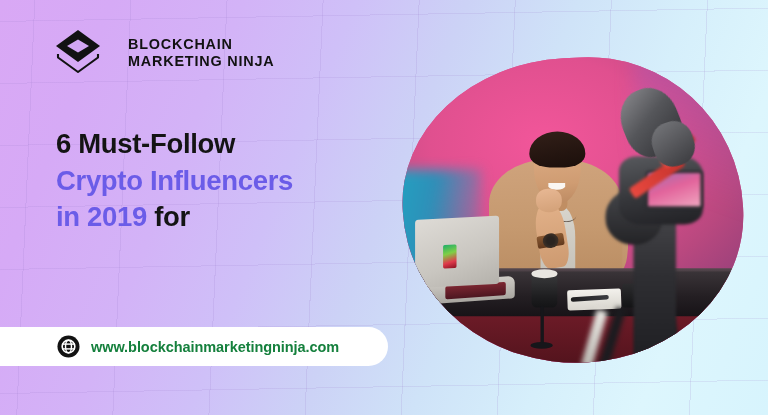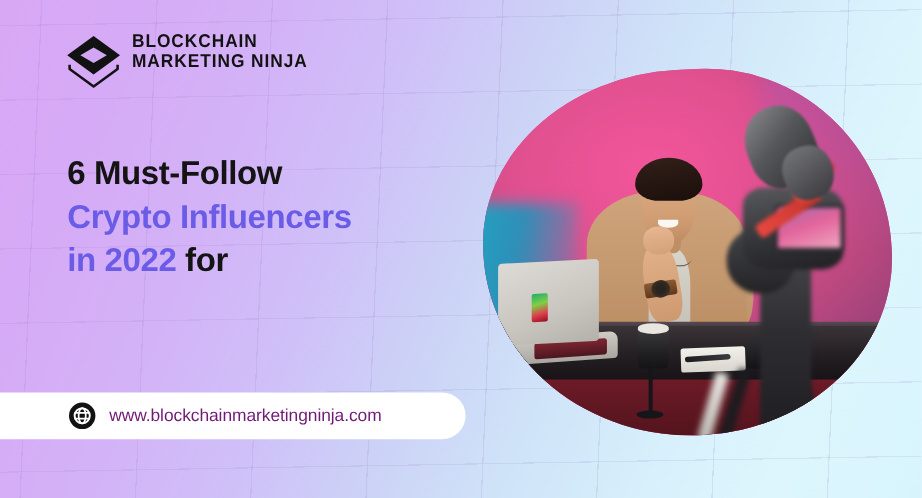--- a/index.html
+++ b/index.html
@@ -34,21 +34,21 @@
     position:absolute; inset:-40px -60px -40px -60px;
     background-image:
       repeating-linear-gradient(92.5deg, rgba(150,120,200,.17) 0 1px, transparent 1px 96px),
       repeating-linear-gradient(179deg, rgba(150,120,200,.15) 0 1px, transparent 1px 62px);
     pointer-events:none;
   }
 
   
   #logo {
     position:absolute; left:52px; top:26px;
-    display:flex; align-items:flex-start; gap:6px;
+    display:flex; align-items:center; gap:24px;
   }
   #logo-mark { width:52px; height:52px; display:block; }
   #logo-text {
     display:flex; flex-direction:column;
     line-height:1.12;
     color:#121212;
   }
   #logo-text span {
     font-weight:800;
     font-size:15.5px;
@@ -372,22 +372,22 @@
     width:388px; height:39px;
     background:#ffffff;
     border-radius:0 20px 20px 0;
     display:flex; align-items:center;
     padding-left:57px;
     gap:11px;
   }
   #globe-icon { width:23px; height:23px; display:block; flex:none; }
   #url-text {
     font-size:14.5px;
-    font-weight:400;
-    color:#701a75;
+    font-weight:700;
+    color:#15803d;
     letter-spacing:-.004em;
     white-space:nowrap;
   }
 </style>
 </head>
 <body>
 
 <div id="banner">
 
   <div id="grid-overlay"></div>
@@ -400,21 +400,21 @@
     </svg>
     <div id="logo-text">
       <span>BLOCKCHAIN</span>
       <span>MARKETING NINJA</span>
     </div>
   </div>
 
   <h1 id="headline">
     <span>6 Must-Follow</span><br>
     <span class="accent">Crypto Influencers</span><br>
-    <span class="accent">in 2022</span>
+    <span class="accent">in 2019</span>
     <span>for</span><br>
   </h1>
 
   <div id="photo-blob">
     <div id="photo-inner">
       <div class="backdrop"></div>
       <div class="backdrop-cyan"></div>
       <div class="backdrop-violet"></div>
       <div class="floor"></div>
 

